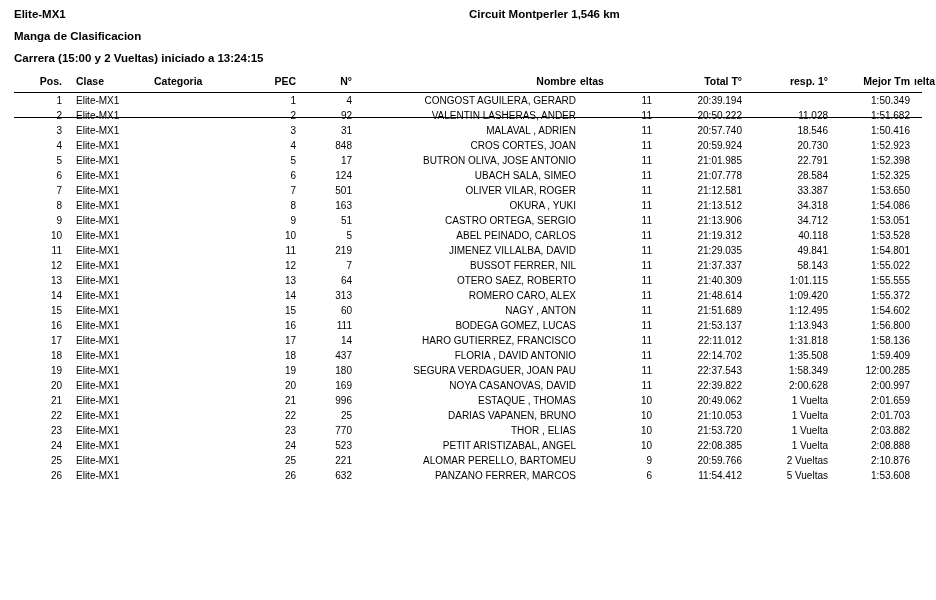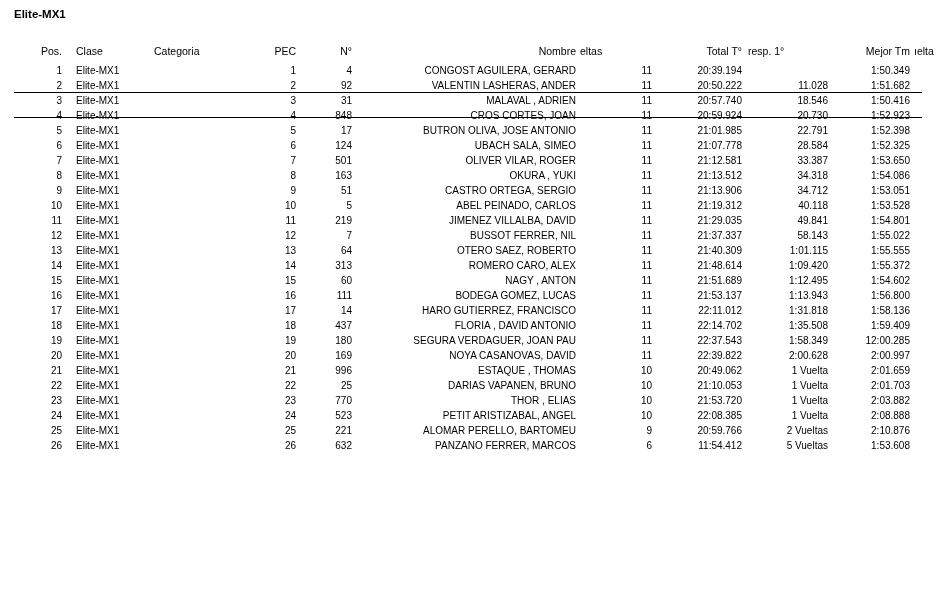--- a/index.html
+++ b/index.html
@@ -52,21 +52,21 @@
     margin: 0 14px 0 14px;
   }
   table.results {
     width: 908px;
     margin: 0 14px;
     border-collapse: collapse;
     font-size: 10px;
     table-layout: fixed;
   }
   table.results thead th {
-    font-weight: normal;
+    font-weight: bold;
     font-size: 10.5px;
     padding: 5px 4px 6px 4px;
     white-space: nowrap;
     overflow: hidden;
   }
   table.results tbody td {
     padding: 2px 4px;
     white-space: nowrap;
     overflow: hidden;
     font-size: 10px;
@@ -80,35 +80,38 @@
   .c-nom   { width: 210px; text-align: right; padding-left: 10px !important; }
   .c-vue   { width: 72px;  text-align: right; }
   .c-tot   { width: 82px;  text-align: right; }
   .c-resp  { width: 80px;  text-align: right; }
   .c-mej   { width: 74px;  text-align: right; }
   .c-mvue  { width: 58px;  text-align: right; }
 
   thead .c-clase { font-size: 10.5px; }
   thead .c-cat   { padding-left: 8px !important; margin-top: 8px; }
   thead .c-vue   { text-align: left; padding-left: 0 !important; margin-left: 28px; }
-  thead .c-resp  { text-align: left; padding-left: 2px !important; }
+  thead .c-resp  { text-align: right; padding-left: 2px !important; }
   thead .c-mvue  { text-align: left; padding-left: 0 !important; }
   tbody .c-clase { color: #000; }
 </style>
 </head>
 <body>
 
 <div class="page">
 
   <div class="header">
     <div class="hdr-row row1">
       <div class="hdr-left">Elite-MX1</div>
+      <div class="hdr-right">Circuit Montperler 1,546 km</div>
     </div>
     <div class="hdr-row row2">
+      <div class="hdr-left">Manga de Clasificacion</div>
     </div>
+    <div class="hdr-title3">Carrera (15:00 y 2 Vueltas) iniciado a 13:24:15</div>
   </div>
 
   <table class="results">
     <thead>
       <tr>
         <th class="c-pos">Pos.</th>
         <th class="c-clase">Clase</th>
         <th class="c-cat">Categoria</th>
         <th class="c-pec">PEC</th>
         <th class="c-num">N°</th>

